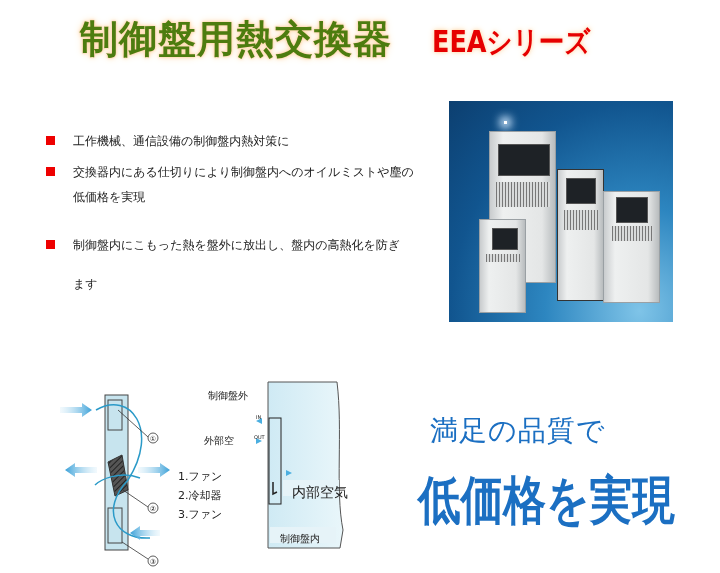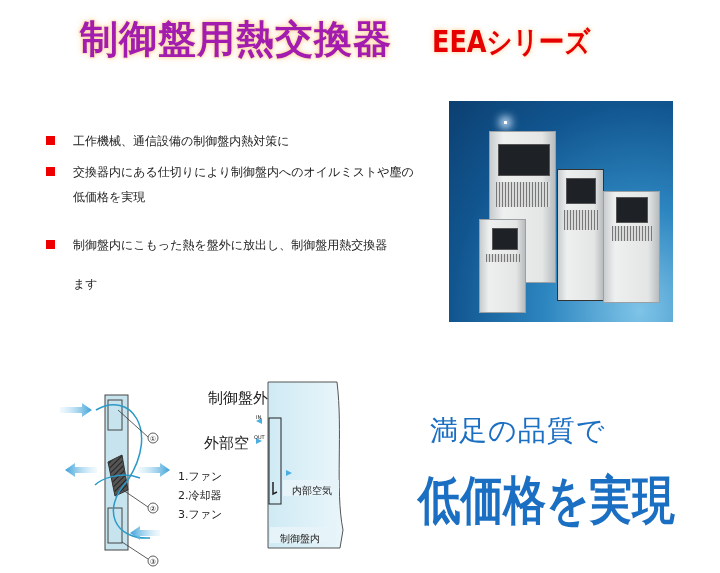--- a/index.html
+++ b/index.html
@@ -1,38 +1,38 @@
 <!DOCTYPE html>
 <html><head>
 <meta charset="utf-8">
 <style>
   html, body { margin:0; padding:0; background:#ffffff; }
   body { width:720px; height:573px; position:relative; overflow:hidden;
          font-family:"DejaVu Sans", sans-serif; }
   .title { position:absolute; left:80px; top:14px; width:600px; height:56px;
            display:flex; align-items:baseline; }
   .title-main { font-family:"DejaVu Sans", sans-serif; font-weight:bold; font-size:38px;
-                color:#a21caf; letter-spacing:1px;
+                color:#4d7c0f; letter-spacing:1px;
                 text-shadow:0 0 4px #ffd7a8, 0 0 8px #ffe4c4, 0 0 2px #ffb070; }
   .title-sub { margin-left:40px; font-family:"DejaVu Sans", sans-serif; font-weight:bold; font-size:30px;
                color:#e60000; transform:scaleX(0.85); transform-origin:left;
                text-shadow:0 0 4px #ffd7a8, 0 0 8px #ffe4c4; }
 
   .bullets { position:absolute; left:46px; top:128px; width:400px; }
   .bullet { position:relative; font-size:12px; color:#222; line-height:13px; }
   .bullet .sq { position:absolute; left:0; top:1px; width:9px; height:9px; background:#ee0000; }
   .bullet .txt { position:absolute; left:27px; top:0; white-space:nowrap;text-align:center; }
 
   .photo { position:absolute; left:449px; top:101px; width:224px; height:221px;
            background:radial-gradient(ellipse at 85% 95%, #7fc4e8 0%, #2d86c0 35%, #11558f 70%, #0c3f70 100%);
            overflow:hidden; }
   .unit { position:absolute; background:linear-gradient(90deg,#c9ccce,#eef0f0 20%,#e4e6e6 80%,#b8bcbe); border:1px solid #9aa0a4; }
   .fan { position:absolute; background:#1e2226; border:1px solid #555; }
   .grill { position:absolute; background:repeating-linear-gradient(90deg,#777 0 1px,#d8dada 1px 3px); }
-  .label { position:absolute; font-size:15px; color:#222; white-space:nowrap; }
+  .label { position:absolute; font-size:10px; color:#222; white-space:nowrap; }
   .legend { position:absolute; left:178px; top:467px; font-size:11px; color:#222; line-height:19px; }
 
   .slogan1 { position:absolute; left:430px; top:412px; font-size:28px; font-weight:normal;
              color:#1b6fc2; letter-spacing:1px; }
   .slogan2 { position:absolute; left:418px; top:466px; font-size:52px; font-weight:bold;
              color:#1b6fc2; transform:scaleX(0.82); transform-origin:left; white-space:nowrap; }
 </style>
 </head>
 <body>
 
@@ -48,21 +48,21 @@
   </div>
   <div class="bullet" style="top:38px">
     <span class="sq"></span>
     <span class="txt">交換器内にある仕切りにより制御盤内へのオイルミストや塵の</span>
   </div>
   <div class="bullet" style="top:63px">
     <span class="txt">低価格を実現</span>
   </div>
   <div class="bullet" style="top:111px">
     <span class="sq"></span>
-    <span class="txt">制御盤内にこもった熱を盤外に放出し、制御盤用熱交換器</span>
+    <span class="txt">制御盤内にこもった熱を盤外に放出し、盤内の高熱化を防ぎ</span>
   </div>
   <div class="bullet" style="top:150px">
     <span class="txt">ます</span>
   </div>
 </div>
 
 <div class="photo">
 
   <div style="position:absolute;left:55px;top:20px;width:3px;height:3px;background:#fff;box-shadow:0 0 8px 4px #cfe8ff;"></div>
 
@@ -139,21 +139,21 @@
     <polygon points="226,103 232,100 232,106" fill="#4aaee0" transform="rotate(180 229 103)"></polygon>
     <polygon points="232,119 226,116 226,122" fill="#4aaee0" transform="rotate(180 229 119)"></polygon>
     <rect x="223" y="110" width="56" height="16" fill="#e6f3f8"></rect>
     <rect x="210" y="157" width="66" height="16" fill="#e6f3f8"></rect>
   </svg>
 
   <span class="label" style="left:208px;top:389px;">制御盤外</span>
   <span class="label" style="left:188px;top:434px;margin-left:16px;">外部空</span>
   <span class="label" style="left:256px;top:414px;font-size:5px;">IN</span>
   <span class="label" style="left:254px;top:434px;font-size:5px;">OUT</span>
-  <span class="label" style="left:292px;top:484px;font-size:10px;">内部空気</span>
+  <span class="label" style="left:292px;top:484px;font-size:14px;">内部空気</span>
   <span class="label" style="left:280px;top:532px;font-size:10px;">制御盤内</span>
 
   <div class="legend">
     <div>1.ファン</div>
     <div>2.冷却器</div>
     <div>3.ファン</div>
   </div>
 </div>
 
 <div class="slogan1">満足の品質で</div>

